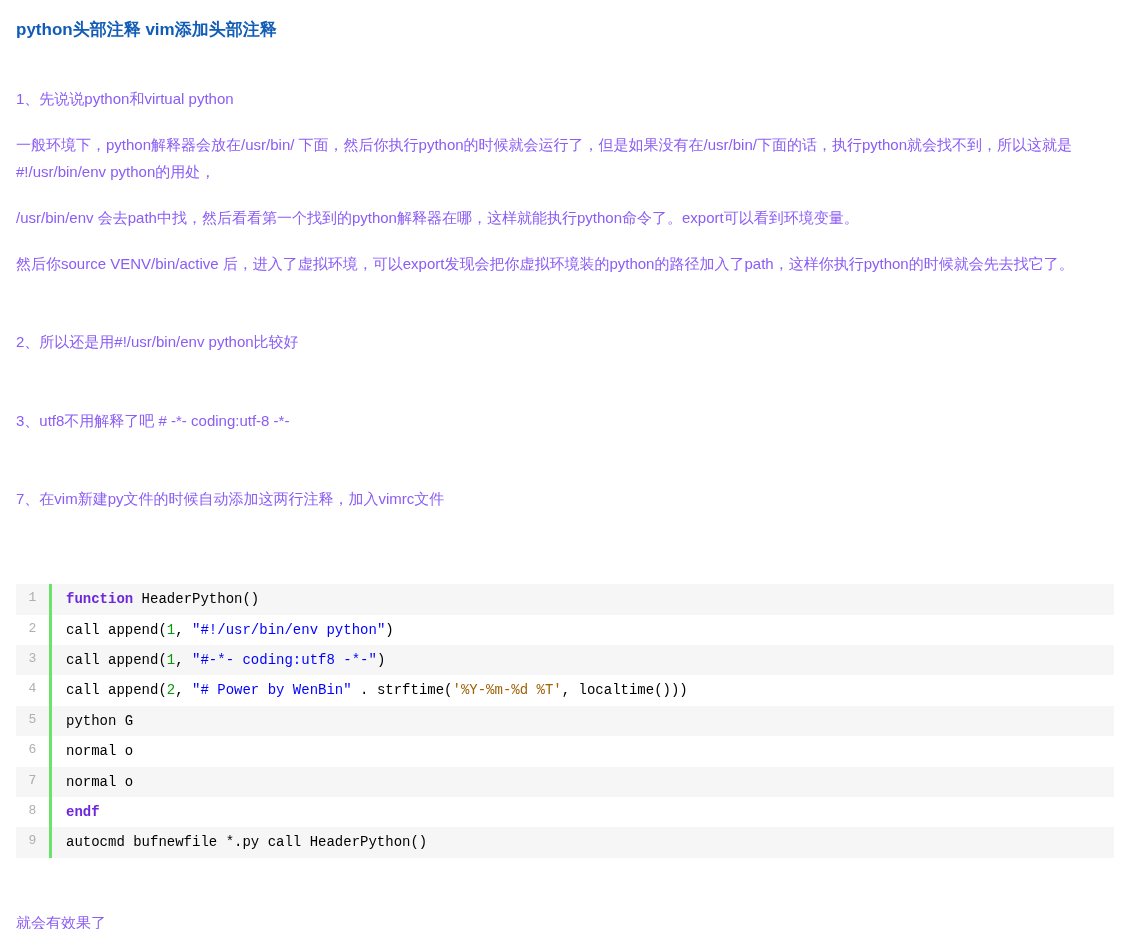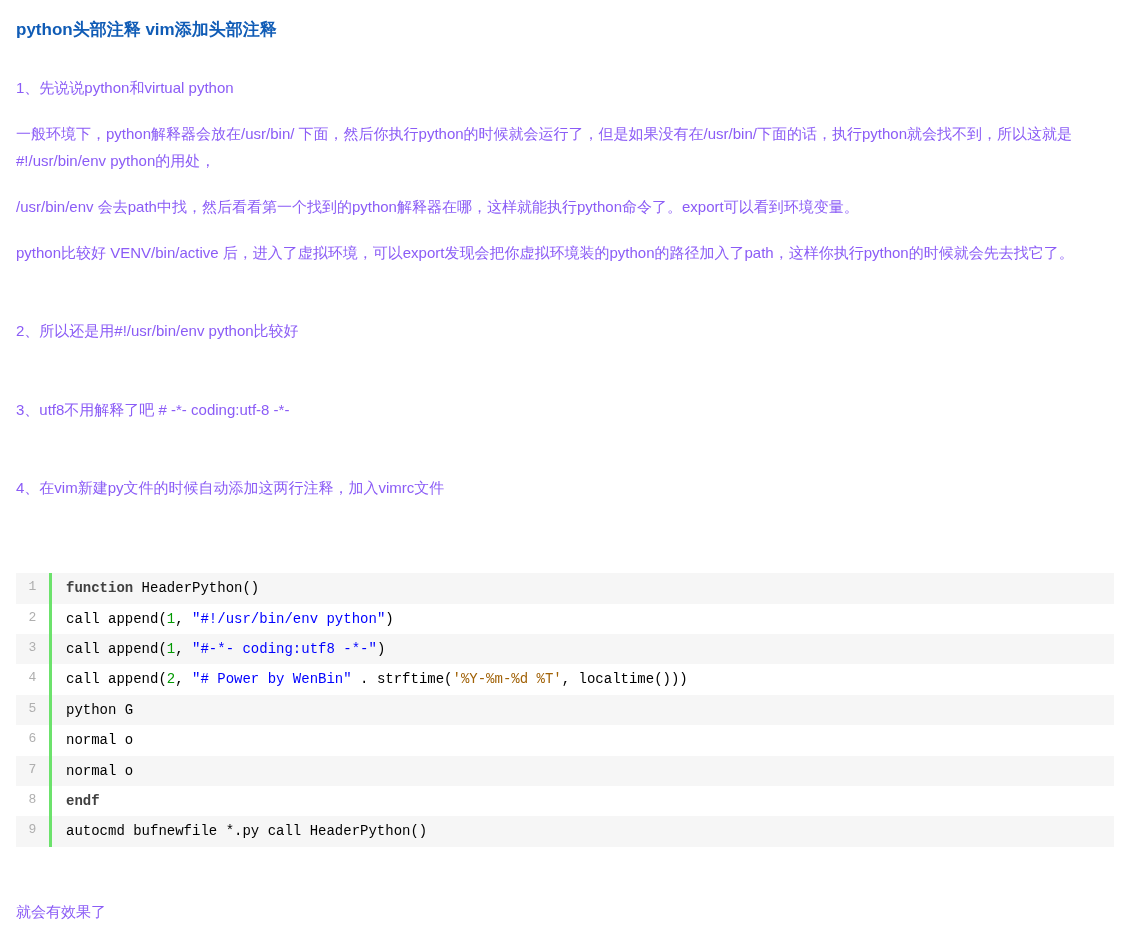--- a/index.html
+++ b/index.html
@@ -12,21 +12,21 @@
       font-size: 15px;
       color: #333;
       background: #fff;
       padding: 16px;
       line-height: 1.6;
     }
     .title {
       color: #105cb6;
       font-weight: bold;
       font-size: 17px;
-      margin-bottom: 32px;
+      margin-bottom: 43px;
     }
     .para {
       color: #8b5cf6;
       margin-bottom: 20px;
       line-height: 1.75;
     }
     .spacer {
       height: 32px;
     }
     .code-block {
@@ -53,21 +53,21 @@
       padding-top: 4px;
       flex-shrink: 0;
       border-right: 3px solid #6ce26c;
     }
     .code-content {
       padding: 4px 0 4px 14px;
       white-space: pre;
       flex: 1;
     }
     .kw {
-      color: #404040;
+      color: #6d28d9;
       font-weight: bold;
     }
     .plain {
       color: #000;
       margin-top: 32px;
     }
     .num {
       color: #009900;
     }
     .str {
@@ -78,33 +78,33 @@
     }
   </style>
 </head>
 <body>
 
 <div class="title">python头部注释 vim添加头部注释</div>
 
 <p class="para">1、先说说python和virtual python</p>
 <p class="para">一般环境下，python解释器会放在/usr/bin/ 下面，然后你执行python的时候就会运行了，但是如果没有在/usr/bin/下面的话，执行python就会找不到，所以这就是#!/usr/bin/env python的用处，</p>
 <p class="para">/usr/bin/env 会去path中找，然后看看第一个找到的python解释器在哪，这样就能执行python命令了。export可以看到环境变量。</p>
-<p class="para">python比较好 VENV/bin/active 后，进入了虚拟环境，可以export发现会把你虚拟环境装的python的路径加入了path，这样你执行python的时候就会先去找它了。</p>
+<p class="para">然后你source VENV/bin/active 后，进入了虚拟环境，可以export发现会把你虚拟环境装的python的路径加入了path，这样你执行python的时候就会先去找它了。</p>
 
 <div class="spacer"></div>
 
 <p class="para">2、所以还是用#!/usr/bin/env python比较好</p>
 
 <div class="spacer"></div>
 
 <p class="para">3、utf8不用解释了吧   # -*- coding:utf-8 -*-</p>
 
 <div class="spacer"></div>
 
-<p class="para">4、在vim新建py文件的时候自动添加这两行注释，加入vimrc文件</p>
+<p class="para">7、在vim新建py文件的时候自动添加这两行注释，加入vimrc文件</p>
 
 <div class="spacer"></div>
 
 <div class="code-block" id="codeblock1">
     <div class="code-row odd">
       <div class="line-num">1</div>
       <div class="code-content"><span class="kw">function</span><span class="plain"> HeaderPython()</span></div>
     </div>
     <div class="code-row even">
       <div class="line-num">2</div>

